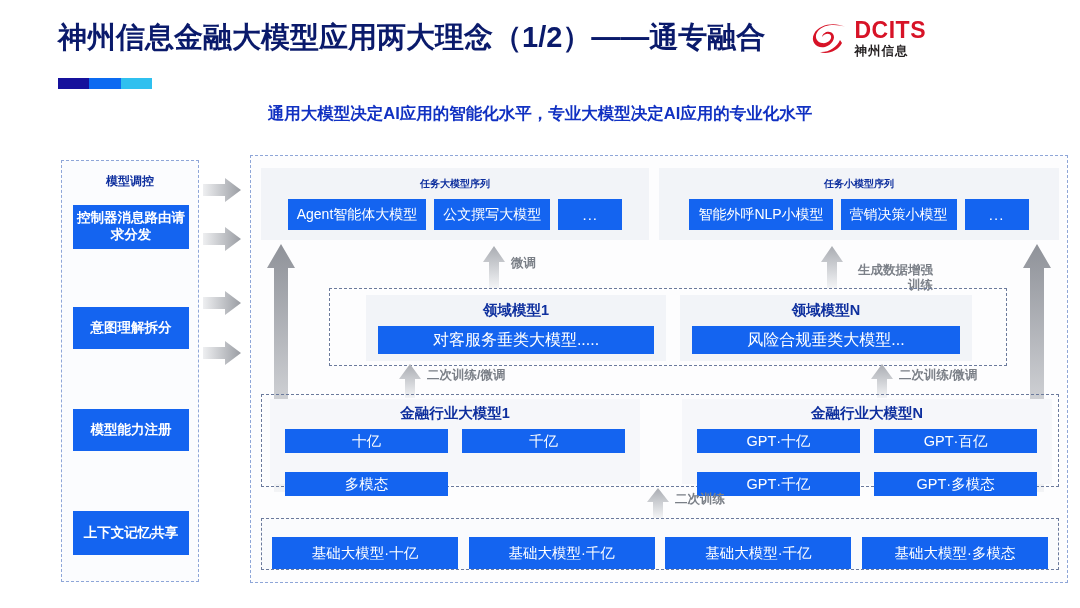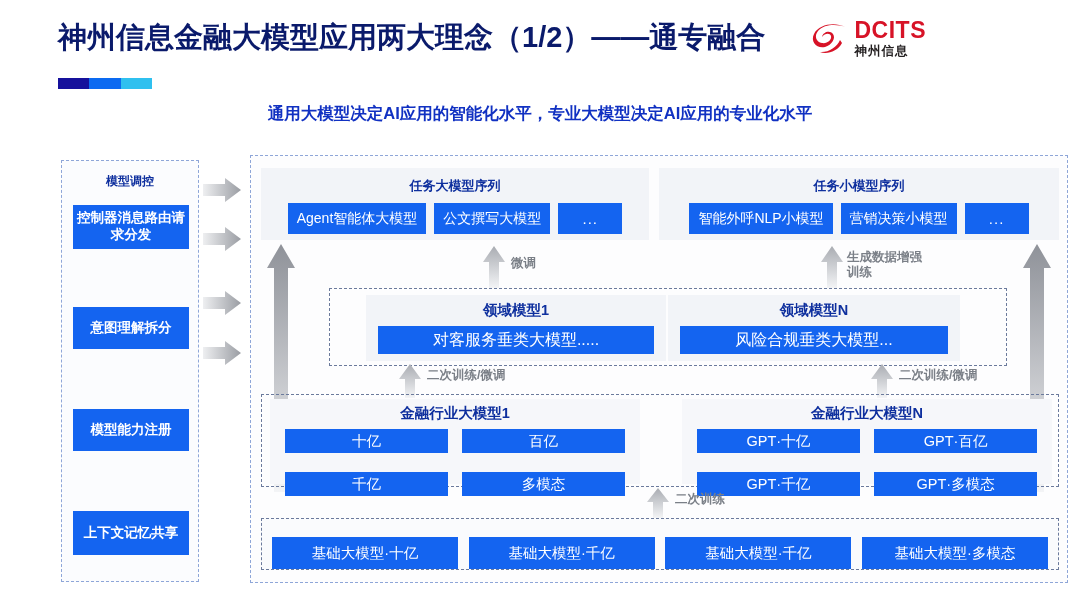--- a/index.html
+++ b/index.html
@@ -67,40 +67,40 @@
   }
 
   
   .seq {
     position: absolute; top: 12px; height: 72px;
     background: #f2f4f8;
     display: flex; flex-direction: column; align-items: center;
   }
   .seq-left  { left: 10px;  width: 388px; }
   .seq-right { left: 408px; width: 400px; }
-  .seq-title { font-size: 13px; font-weight: bold; color: #0e2f9e; margin-top: 9px; }
+  .seq-title { font-size: 10px; font-weight: bold; color: #0e2f9e; margin-top: 9px; }
   .seq-row { display: flex; gap: 8px; margin-top: 8px; }
   .chip {
     background: #1464f0; color: #fff; font-size: 14px;
     height: 31px; display: flex; align-items: center; justify-content: center;
     padding: 0 9px; white-space: nowrap;
   }
   .chip.dots { width: 64px; font-size: 15px; letter-spacing: 1px; }
 
   
   .domain-box {
     position: absolute; left: 78px; top: 132px; width: 678px; height: 78px;
     border: 1.2px dashed #6b7a9c;
   }
   .domain-cell {
     position: absolute; top: 6px; height: 66px; background: #f2f4f8;
     display: flex; flex-direction: column; align-items: center;
   }
   .dc-left  { left: 36px;  width: 300px; }
-  .dc-right { left: 338px; width: 292px; text-align: right; }
+  .dc-right { left: 350px; width: 292px; text-align: right; }
   .domain-title { font-size: 14.5px; font-weight: bold; color: #0e2f9e; margin-top: 6px; }
   .domain-chip {
     margin-top: 6px; background: #1464f0; color: #fff; font-size: 16px;
     height: 28px; display: flex; align-items: center; justify-content: center;
     width: 92%;
   }
 
   
   .industry-box {
     position: absolute; left: 10px; top: 238px; width: 798px; height: 93px;
@@ -128,21 +128,21 @@
     background: #1464f0; color: #fff; font-size: 14.5px; height: 32px; width: 186px;
     display: flex; align-items: center; justify-content: center; white-space: nowrap;
   }
 
   
   .varrow { position: absolute; }
   .alabel {
     position: absolute; font-size: 12.5px; font-weight: bold; color: #7a7f87;
     white-space: nowrap; line-height: 1.2;
   }
-  .alabel.two { white-space: normal; width: 86px; text-align: left; }
+  .alabel.two { white-space: normal; width: 86px; text-align: right; margin-top: 13px; }
 </style>
 </head>
 <body>
 
 <div id="slide">
 
   <div class="title">神州信息金融大模型应用两大理念（1/2）——通专融合</div>
   <div class="accent-bar">
     <i class="ab1"></i>
     <i class="ab2"></i>
@@ -278,21 +278,20 @@
         <path d="M11 0 L22 15 L16 15 L16 34 L6 34 L6 15 L0 15 Z" fill="url(#vgS)"></path>
       </svg>
     </span>
     <div class="alabel" style="left:648px; top:212px;">二次训练/微调</div>
 
     <div class="industry-box">
       <div class="ind-cell ic-left">
         <div class="ind-title">金融行业大模型1</div>
         <div class="ind-grid">
           <div class="ind-chip">十亿</div>
-          <div class="ind-chip">百亿</div>
           <div class="ind-chip">千亿</div>
           <div class="ind-chip">多模态</div>
         </div>
       </div>
       <div class="ind-cell ic-right">
         <div class="ind-title">金融行业大模型N</div>
         <div class="ind-grid">
           <div class="ind-chip">GPT·十亿</div>
           <div class="ind-chip">GPT·百亿</div>
           <div class="ind-chip">GPT·千亿</div>

